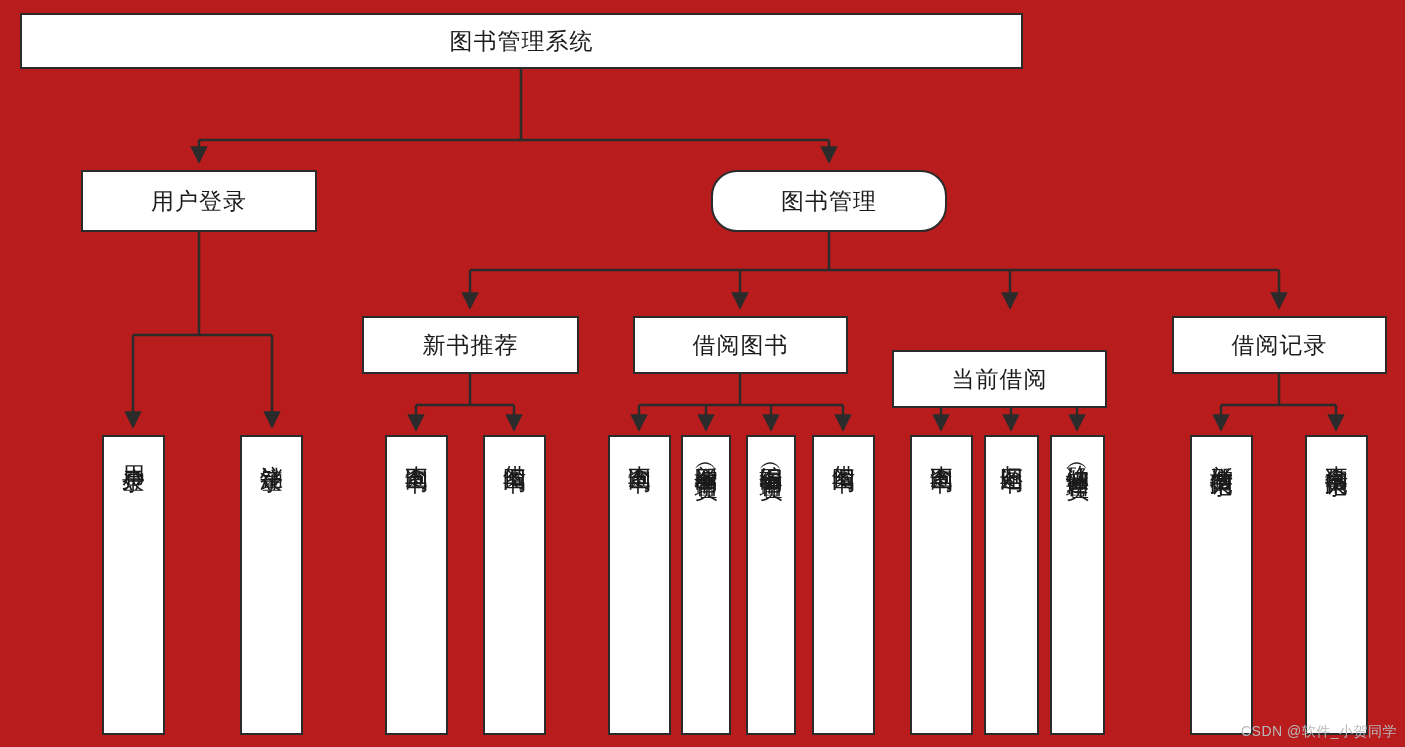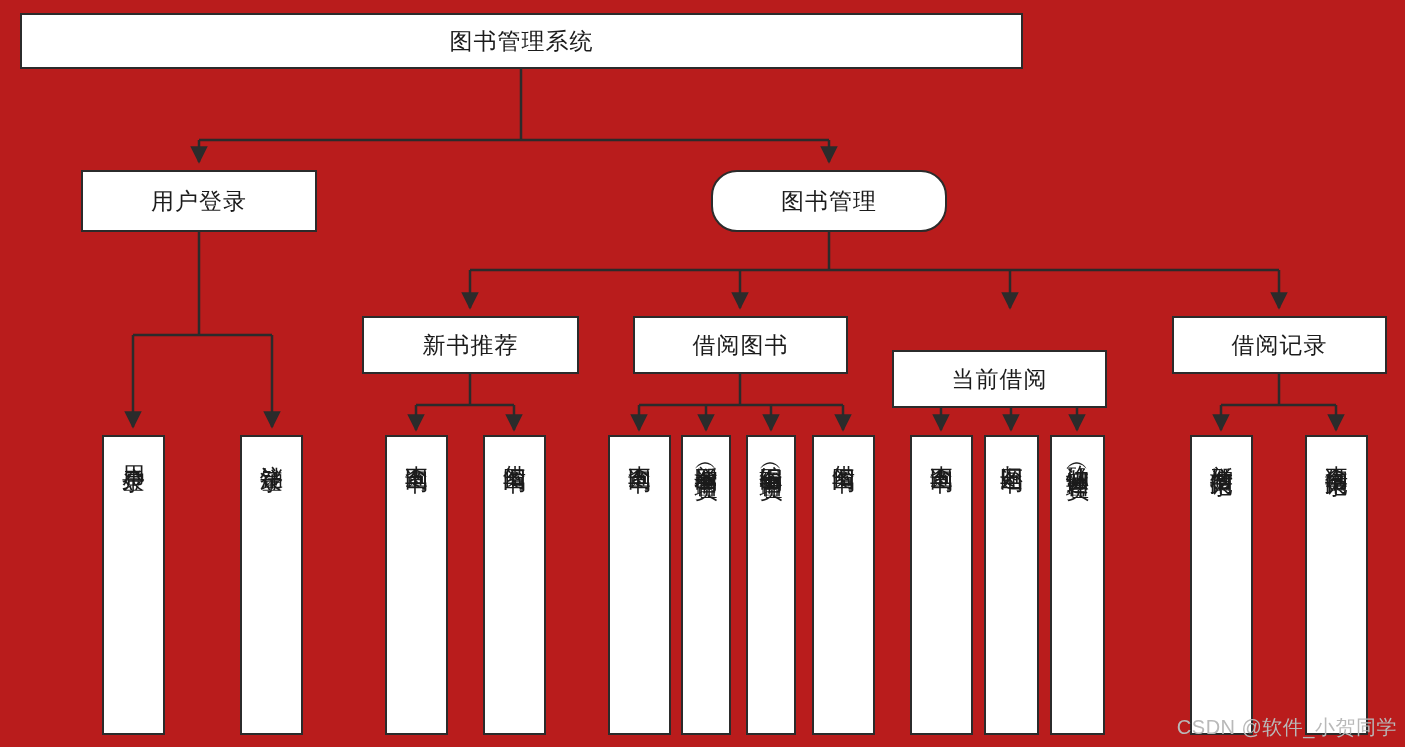--- a/index.html
+++ b/index.html
@@ -55,21 +55,21 @@
     font-size: 23px;
     line-height: 1.18;
     letter-spacing: 2px;
     white-space: nowrap;
     text-align: left;
   }
   .watermark {
     position: absolute;
     right: 8px;
     bottom: 6px;
-    font-size: 20px;
+    font-size: 14px;
     color: #b9b9b9;
     white-space: nowrap;
     letter-spacing: 0.5px;
   }
 </style>
 </head>
 <body>
 
 <div id="diagram-root">
 

